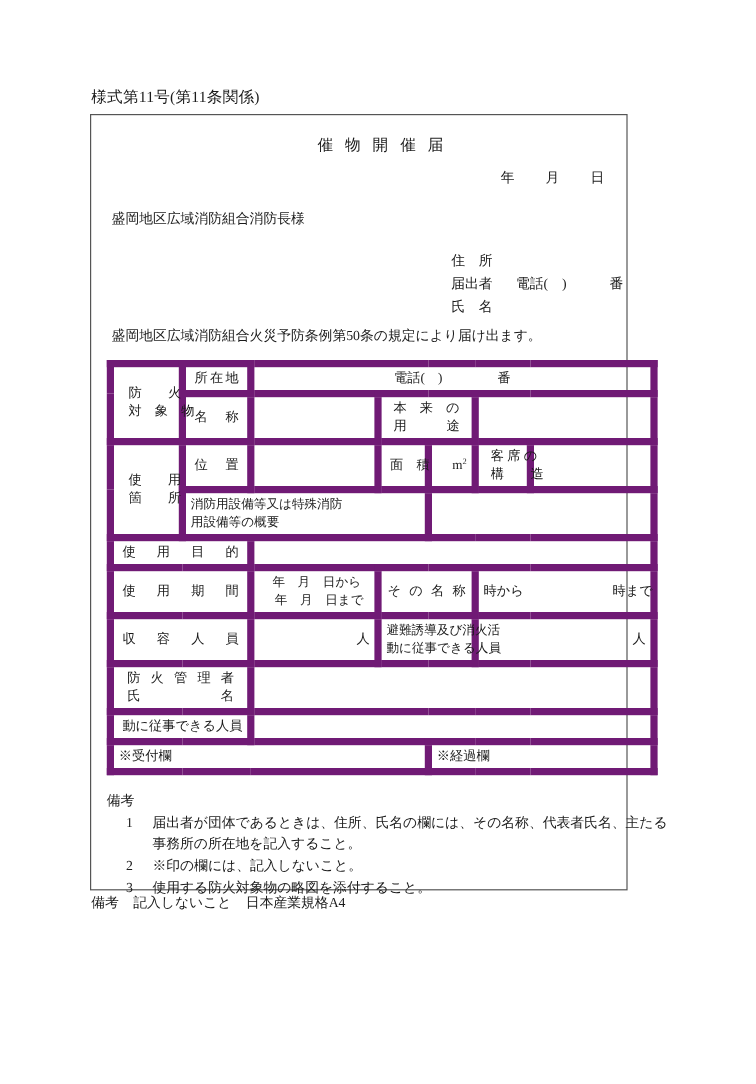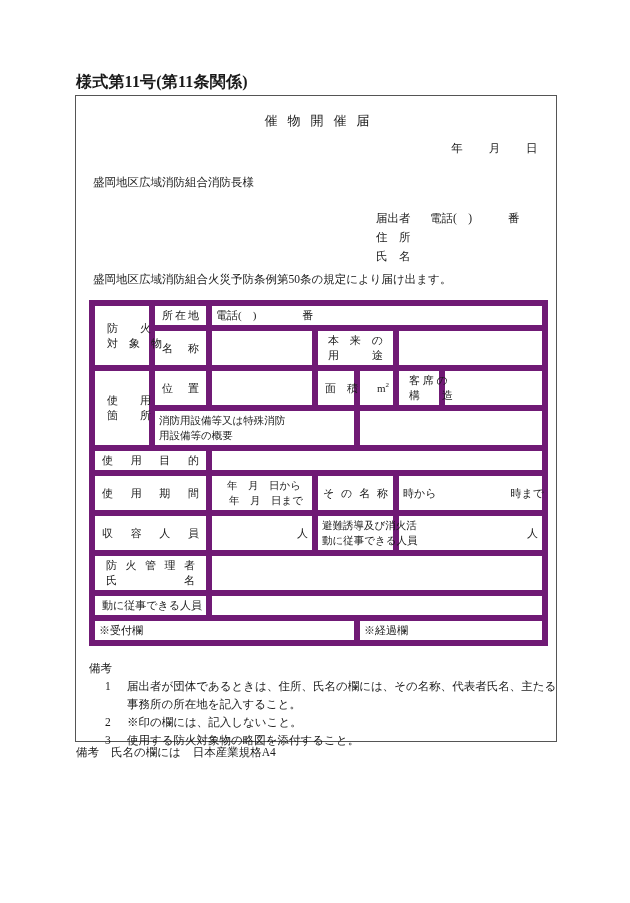--- a/index.html
+++ b/index.html
@@ -19,31 +19,30 @@
     position: absolute;
     left: 0; top: 0;
     width: 630px;
     height: 903px;
   }
   
   .form-number {
     position: absolute;
     left: 76px;
     top: 72px;
-    font-size: 16px;
+    font-size: 13px;
     letter-spacing: 0.2px;
     white-space: nowrap;
-    font-weight: bold;
   }
   
   .outer-box {
     position: absolute;
     left: 75px;
     top: 95px;
-    width: 482px;
+    width: 448px;
     height: 647px;
     border: 1px solid #555;
     box-sizing: border-box;
   }
   
   .doc-title {
     position: absolute;
     left: 0;
     top: 16px;
     width: 482px;
@@ -131,21 +130,21 @@
     padding-right: 5px !important;
   }
   .lbl-plain {
     white-space: nowrap;
   }
   .ctr { text-align: center; }
   .rgt { text-align: right; }
   .tall { height: 30px; margin-left: 41px; }
   .tall2 { height: 34px; }
   .tel-cell {
-    text-align: left;
+    text-align: center;
     white-space: nowrap;
   }
   .tel-cell .num { margin-left: 46px; }
   .hours-cell {
     white-space: nowrap;
     text-align: right;
   }
   .hours-cell .to { margin-left: 74px; }
   .dates {
     white-space: nowrap;
@@ -222,22 +221,22 @@
 
     <div class="date-line">
       <span>年</span>
       <span>月</span>
       <span>日</span>
     </div>
 
     <div class="addressee">盛岡地区広域消防組合消防長様</div>
 
     <div class="submitter">
+      <span class="row"><span class="sm-label">住　所</span></span>
       <span class="row"><span class="sm-label">届出者</span><span class="sm-tel">電話(　)</span><span>番</span></span>
-      <span class="row"><span class="sm-label">住　所</span></span>
       <span class="row"><span class="sm-label">氏　名</span></span>
     </div>
 
     <div class="statement">盛岡地区広域消防組合火災予防条例第50条の規定により届け出ます。</div>
 
     <div class="tbl-wrap">
       <table class="form">
         <colgroup>
           <col style="width:60px">
           <col style="width:57px">
@@ -352,16 +351,16 @@
       <span class="rk-title">備考</span>
       <span class="rk-item"><span class="no">1</span><span>届出者が団体であるときは、住所、氏名の欄には、その名称、代表者氏名、主たる</span></span>
       <span class="rk-cont">事務所の所在地を記入すること。</span>
       <span class="rk-item"><span class="no">2</span><span>※印の欄には、記入しないこと。</span></span>
       <span class="rk-item"><span class="no">3</span><span>使用する防火対象物の略図を添付すること。</span></span>
     </div>
 
   </div>
 
   <div class="footer-note">
-    <span>備考</span><span class="fn-gap">氏名の欄には</span><span class="fn-gap">日本産業規格A4</span>
+    <span>備考</span><span class="fn-gap">記入しないこと</span><span class="fn-gap">日本産業規格A4</span>
   </div>
 
 </div>
 
 </body></html>

